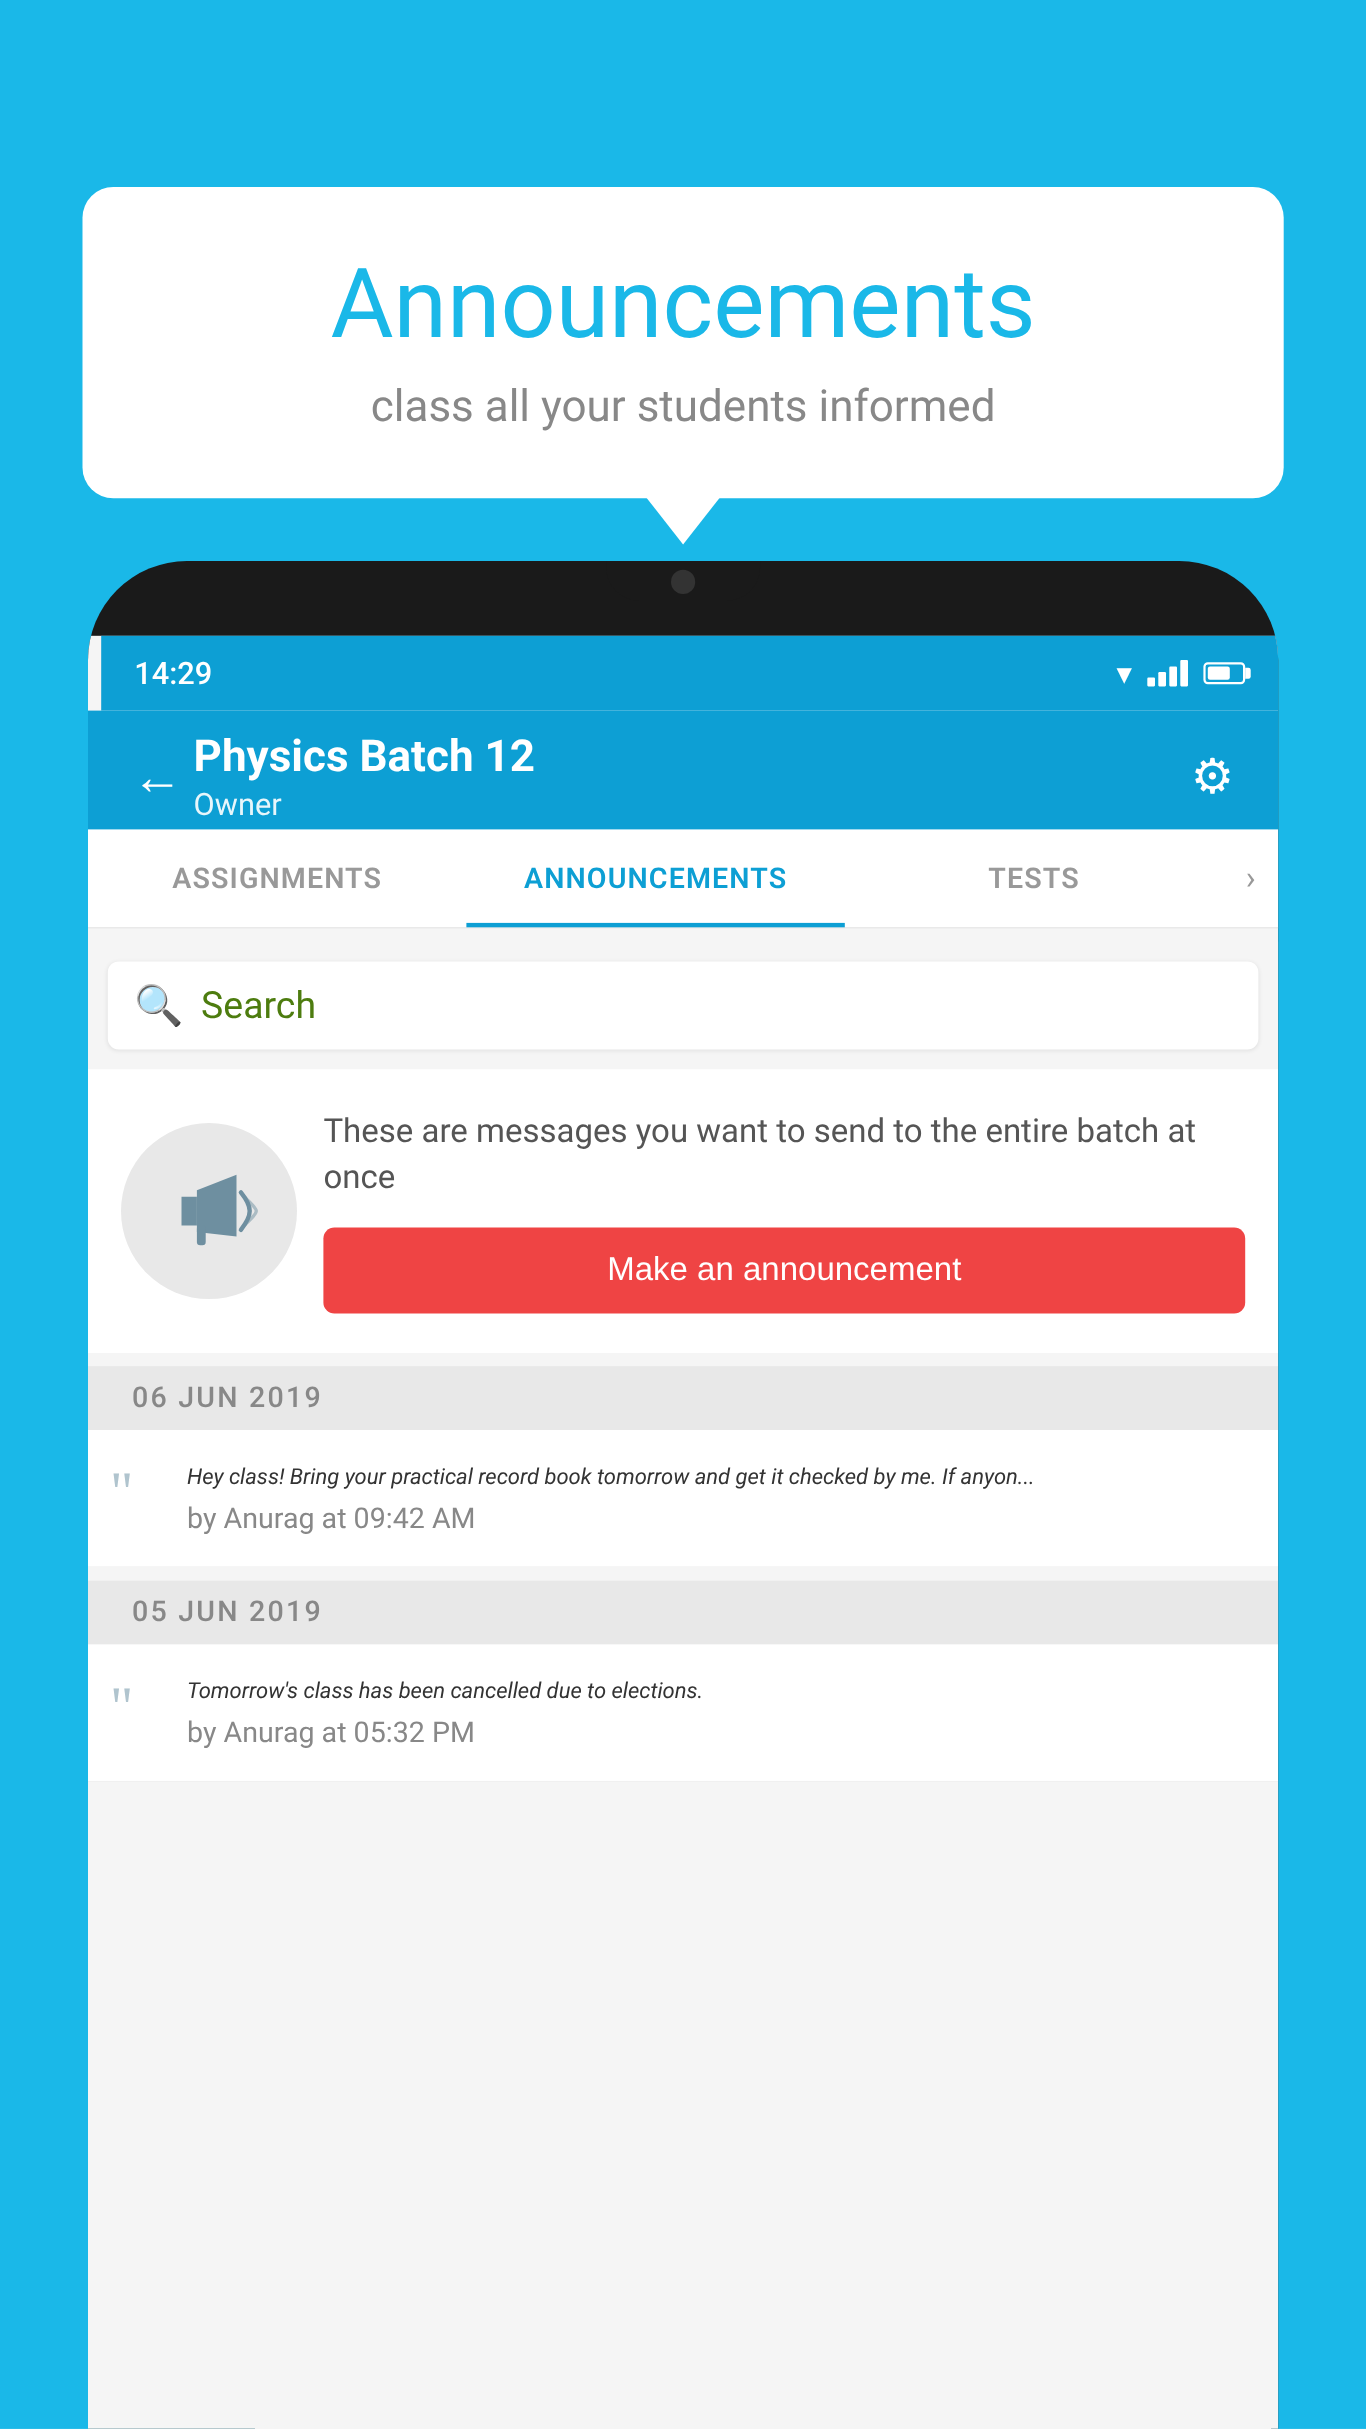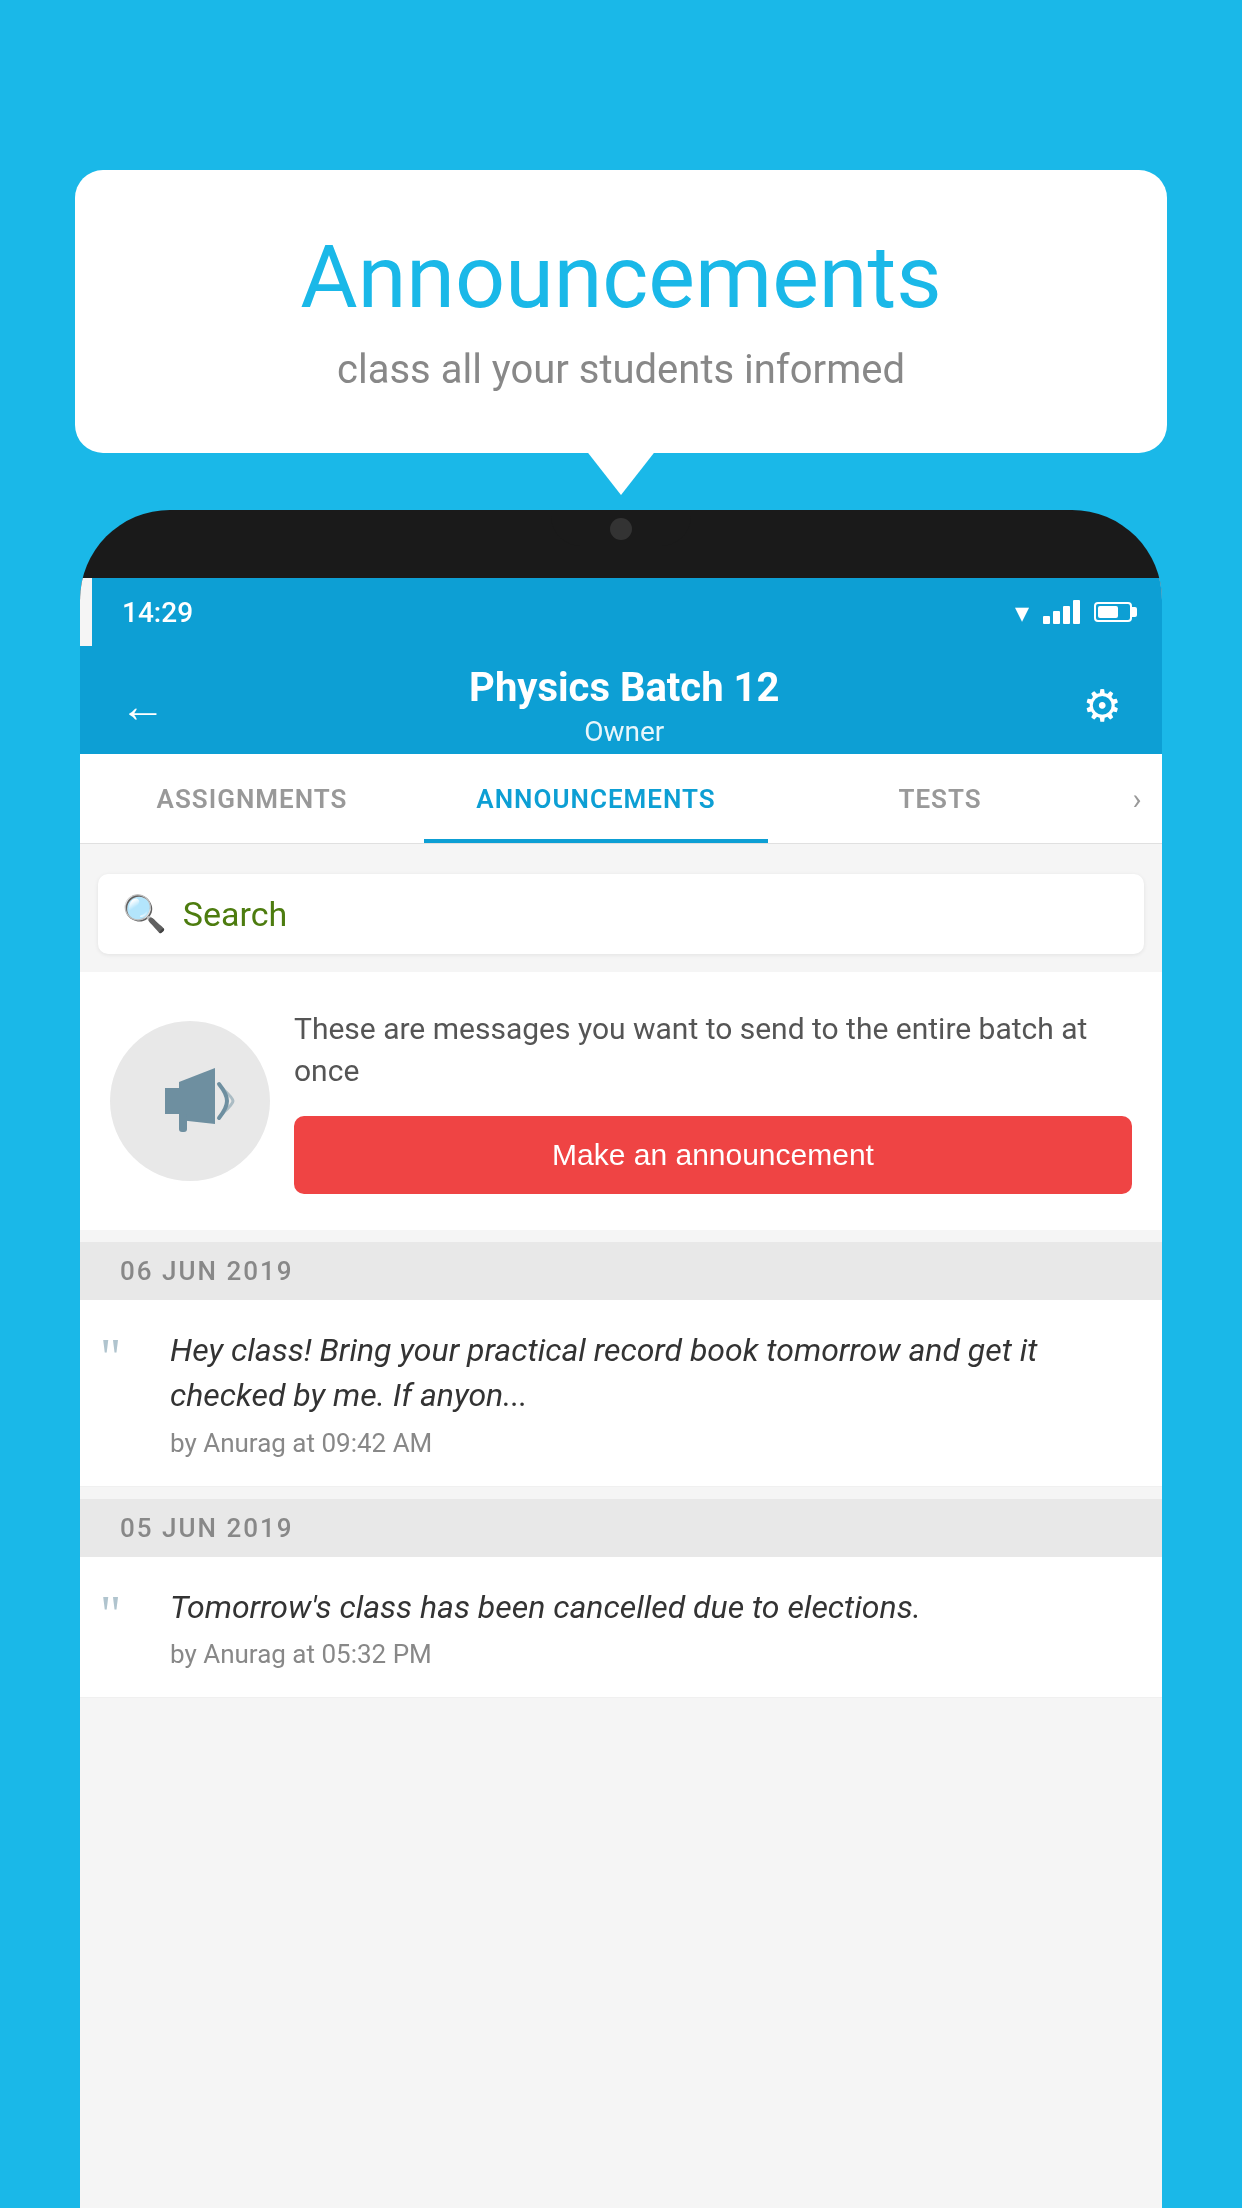--- a/index.html
+++ b/index.html
@@ -165,21 +165,21 @@
       padding: 0 30px;
     }
     .back-arrow {
       color: white;
       font-size: 46px;
       cursor: pointer;
       padding: 10px;
     }
     .app-bar-title-section {
       flex: 1;
-      text-align: center;
+      text-align: left;
     }
     .app-bar-title {
       color: white;
       font-size: 40px;
       font-weight: 700;
     }
     .app-bar-subtitle {
       color: rgba(255,255,255,0.9);
       font-size: 28px;
       margin-top: 4px;
@@ -344,21 +344,21 @@
       font-family: Georgia, serif;
       line-height: 1;
       margin-top: 4px;
       flex-shrink: 0;
       width: 50px;
     }
     .announcement-content {
       flex: 1;
     }
     .announcement-text {
-      font-size: 32px;
+      font-size: 20px;
       color: #333;
       font-style: italic;
       line-height: 1.4;
       margin-bottom: 10px;
     }
     .announcement-meta {
       font-size: 26px;
       color: #888;
     }
   </style>

